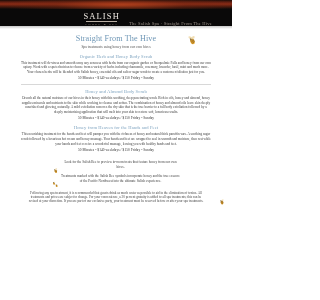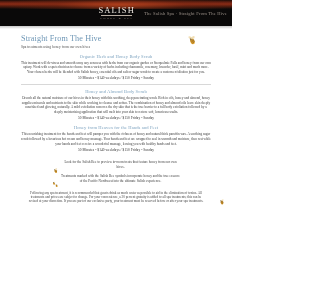--- a/index.html
+++ b/index.html
@@ -43,23 +43,23 @@
     background: radial-gradient(ellipse 120px 9px at 52% 55%,
         rgba(190,70,30,0.75) 0%,
         rgba(120,40,18,0.35) 55%,
         rgba(10,9,9,0) 100%);
   }
   .topbar-inner {
     position: absolute;
     left: 0; top: 0;
     width: 232px; height: 26px;
     display: flex;
-    align-items: center;
+    align-items: flex-end;
     justify-content: flex-end;
-    padding-right: 5px;
+    padding-right: 20px;
     box-sizing: border-box;
   }
   .logo {
     display: flex;
     flex-direction: column;
     align-items: center;
     margin-right: 9px;
   }
   .logo-word {
     font-family: "Liberation Serif", serif;
@@ -100,20 +100,21 @@
   
   .page {
     width: 232px;
     box-sizing: border-box;
     padding: 3px 21px 0 21px;
     background: #ffffff;
   }
 
   .title-block {
     position: relative;
+    text-align: center;
     padding-top: 2px;
   }
   .page-title {
     font-family: "Liberation Serif", serif;
     font-size: 8.2px;
     line-height: 10px;
     color: #6f97b6;
     font-weight: normal;
     letter-spacing: 0.1px;
     margin: 0;

